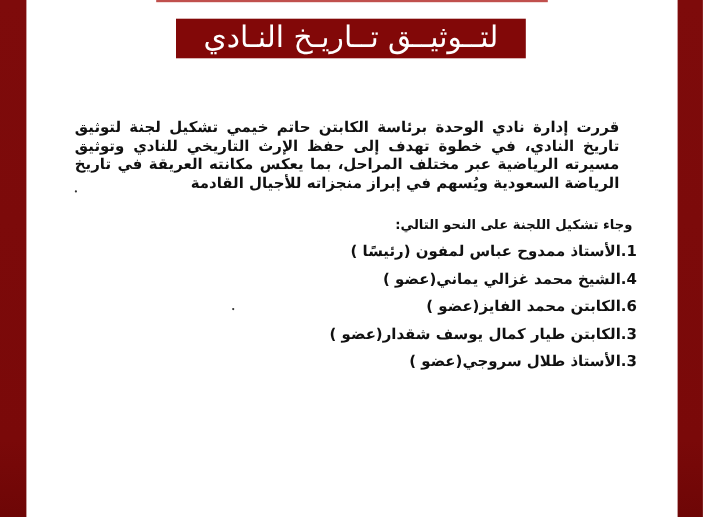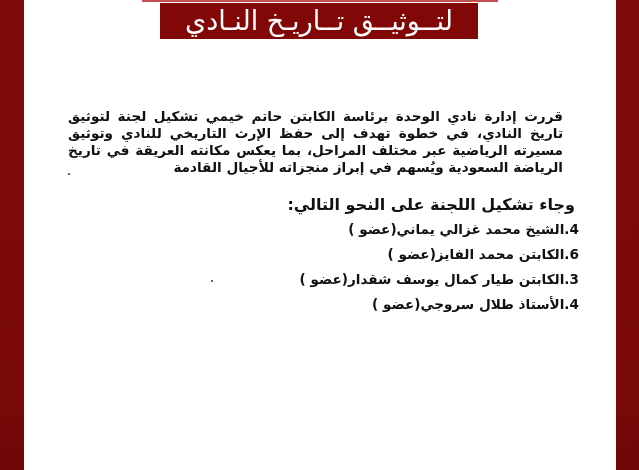--- a/index.html
+++ b/index.html
@@ -31,21 +31,21 @@
       background: linear-gradient(180deg, #7e0b0b 0%, #7a0909 85%, #6e0606 100%);
     }
     .top-strip {
       position: absolute;
       left: 142px; top: 0;
       width: 356px; height: 2px;
       background: #c0504d;
     }
     .title-banner {
       position: absolute;
-      left: 160px; top: 3px;
+      left: 160px; top: 17px;
       width: 318px; height: 36px;
       background: #820808;
       display: flex;
       align-items: center;
       justify-content: center;
       direction: rtl;
     }
     .title-text {
       color: #ffffff;
       font-family: "DejaVu Sans", sans-serif;
@@ -64,21 +64,21 @@
       text-align: justify;
     }
     .para {
       font-size: 13.6px;
       font-weight: bold;
       line-height: 17px;
       margin: 16px;
       text-align-last: right;
     }
     .list-heading {
-      font-size: 16px;
+      font-size: 12px;
       font-weight: bold;
       line-height: 17px;
       margin: 20px 4px 0 0;
       text-align: right;
     }
     .list {
       list-style: none;
       padding: 0;
       margin: 4px 0 0 0;
     }
@@ -114,23 +114,24 @@
   <div class="title-banner">
     <span class="title-text">لتــوثيــق تــاريـخ النـادي</span>
   </div>
 
   <div class="content">
     <p class="para">قررت إدارة نادي الوحدة برئاسة الكابتن حاتم خيمي تشكيل لجنة لتوثيق تاريخ النادي، في خطوة تهدف إلى حفظ الإرث التاريخي للنادي وتوثيق مسيرته الرياضية عبر مختلف المراحل، بما يعكس مكانته العريقة في تاريخ الرياضة السعودية ويُسهم في إبراز منجزاته للأجيال القادمة</p>
 
     <p class="list-heading">وجاء تشكيل اللجنة على النحو التالي:</p>
 
     <ul class="list">
+      <li class="list-item">1.الأستاذ ممدوح عباس لمفون (رئيسًا )</li>
       <li class="list-item">4.الشيخ محمد غزالي يماني(عضو )</li>
       <li class="list-item">6.الكابتن محمد الفايز(عضو )</li>
       <li class="list-item">3.الكابتن طيار كمال يوسف شقدار(عضو )</li>
-      <li class="list-item">4.الأستاذ طلال سروجي(عضو )</li>
+      <li class="list-item">3.الأستاذ طلال سروجي(عضو )</li>
     </ul>
 
   </div>
 
   <div class="stray-dot" style="left:68px; top:173px;"></div>
   <div class="stray-dot" style="left:211px; top:280px;"></div>
 </div>
 
 </body></html>

